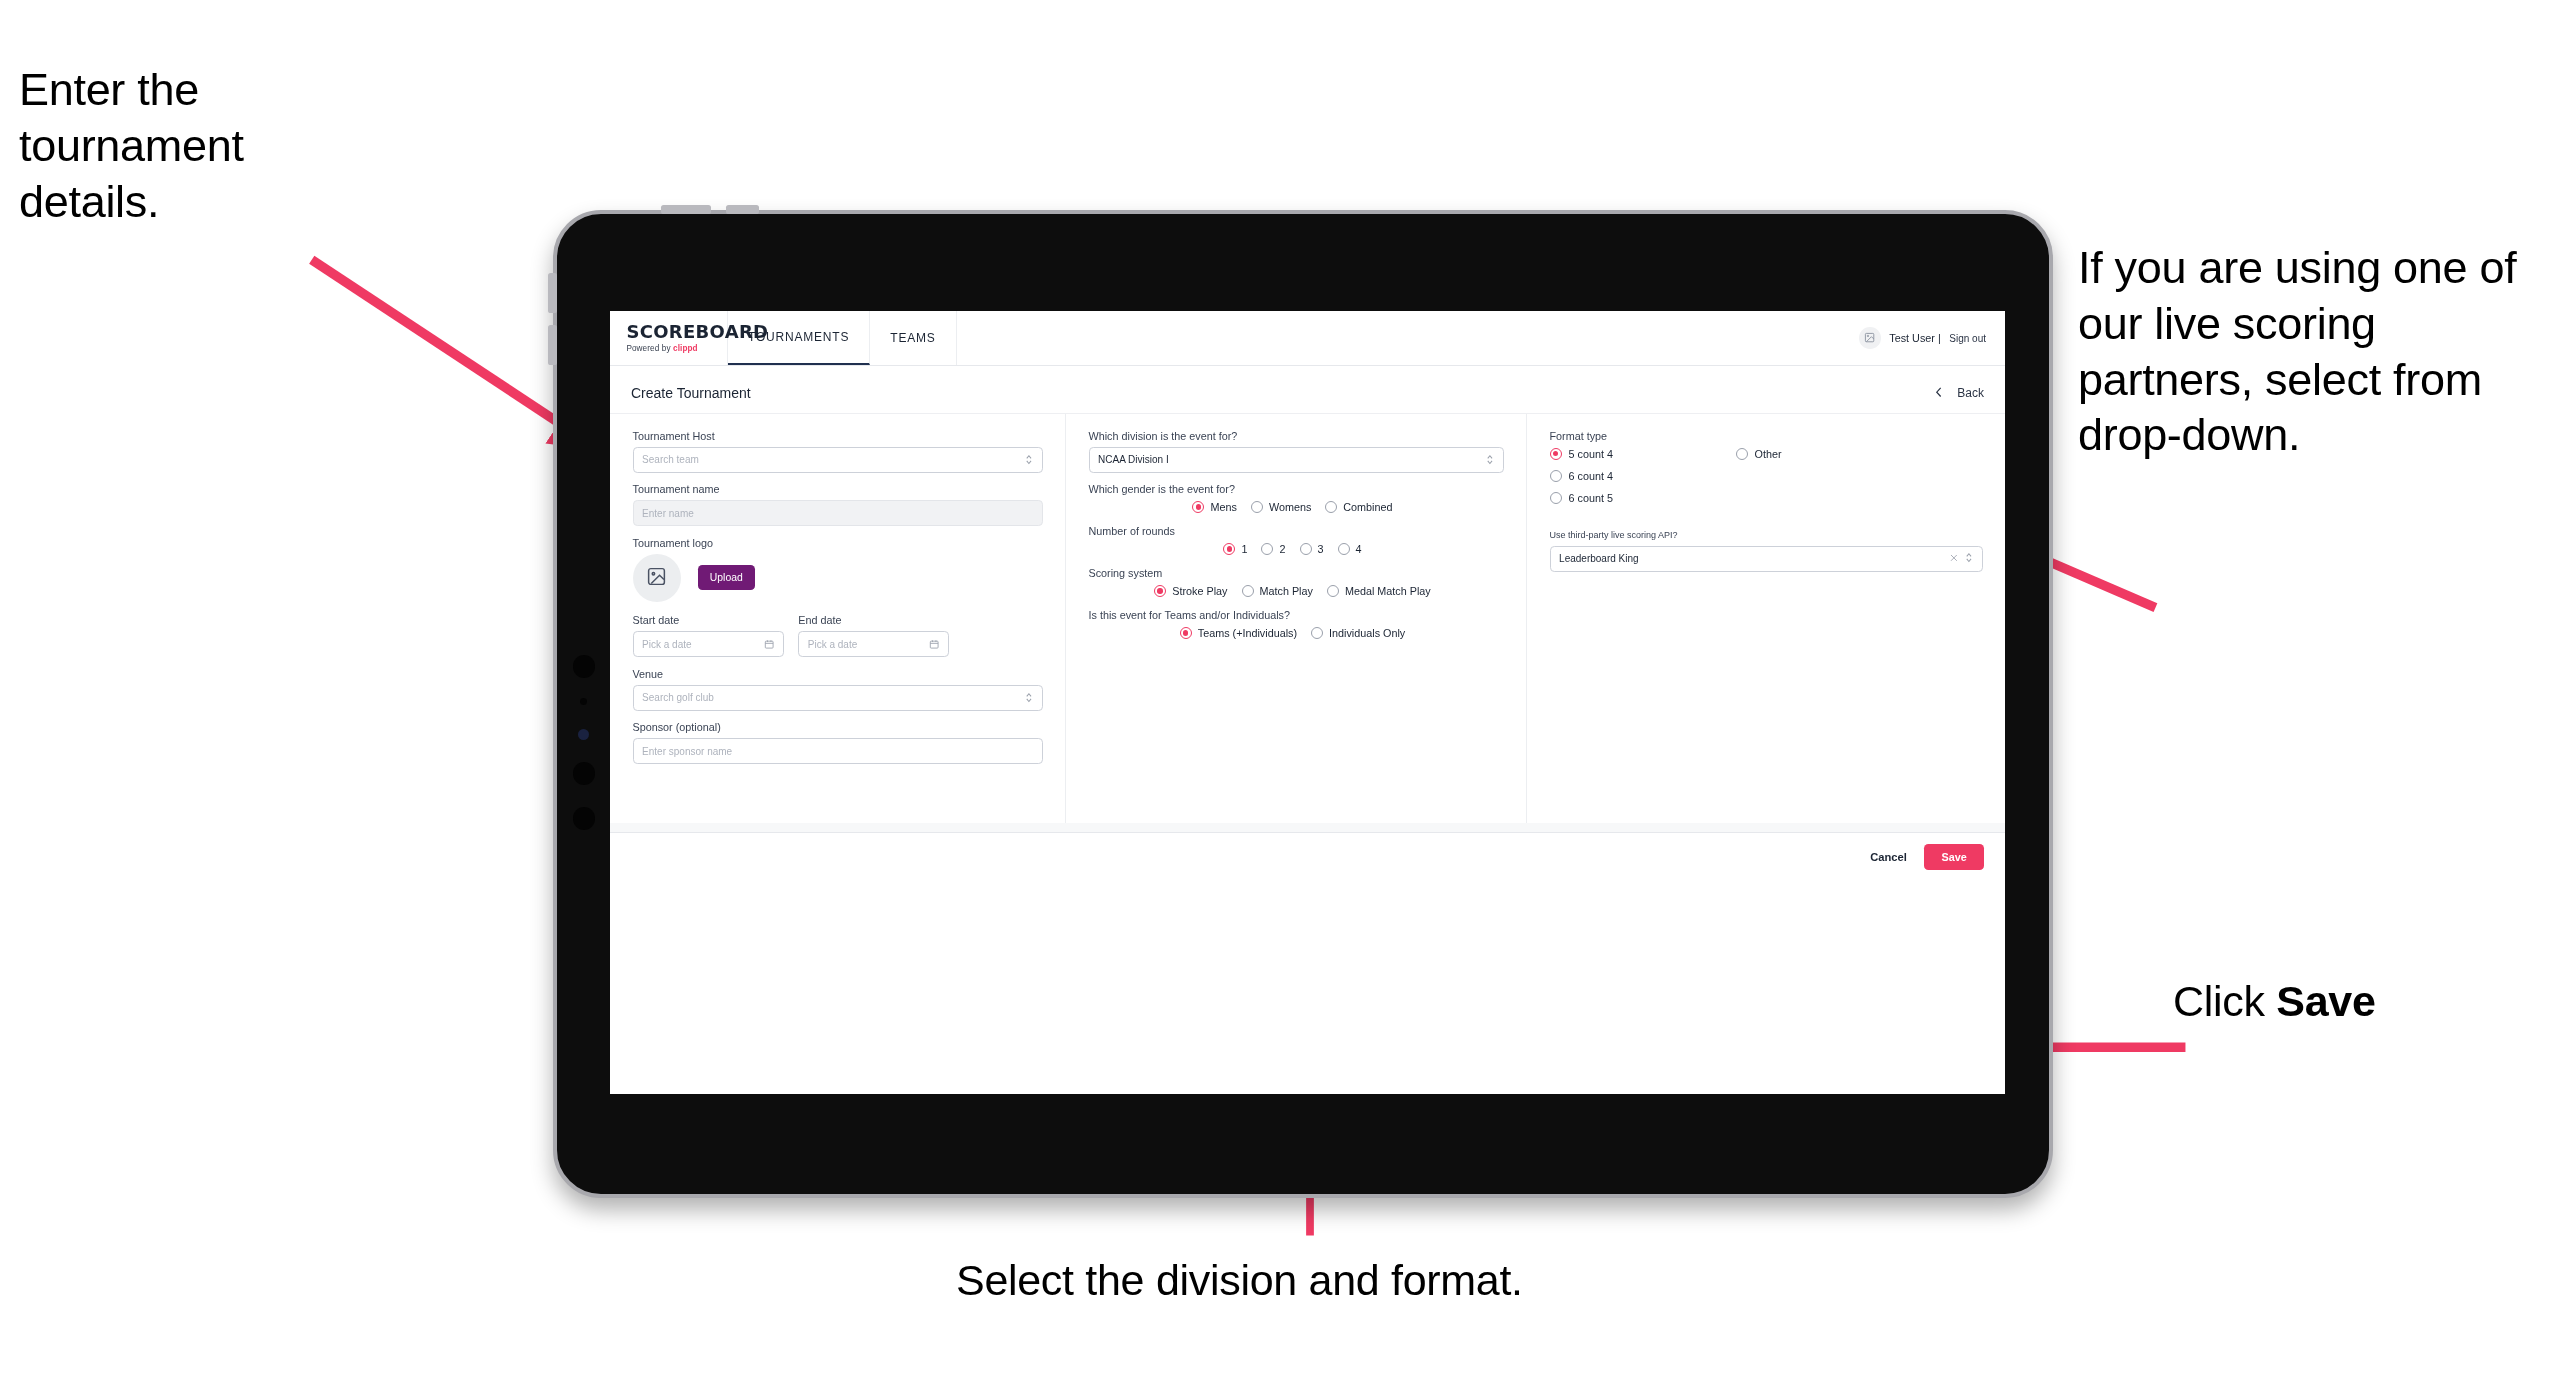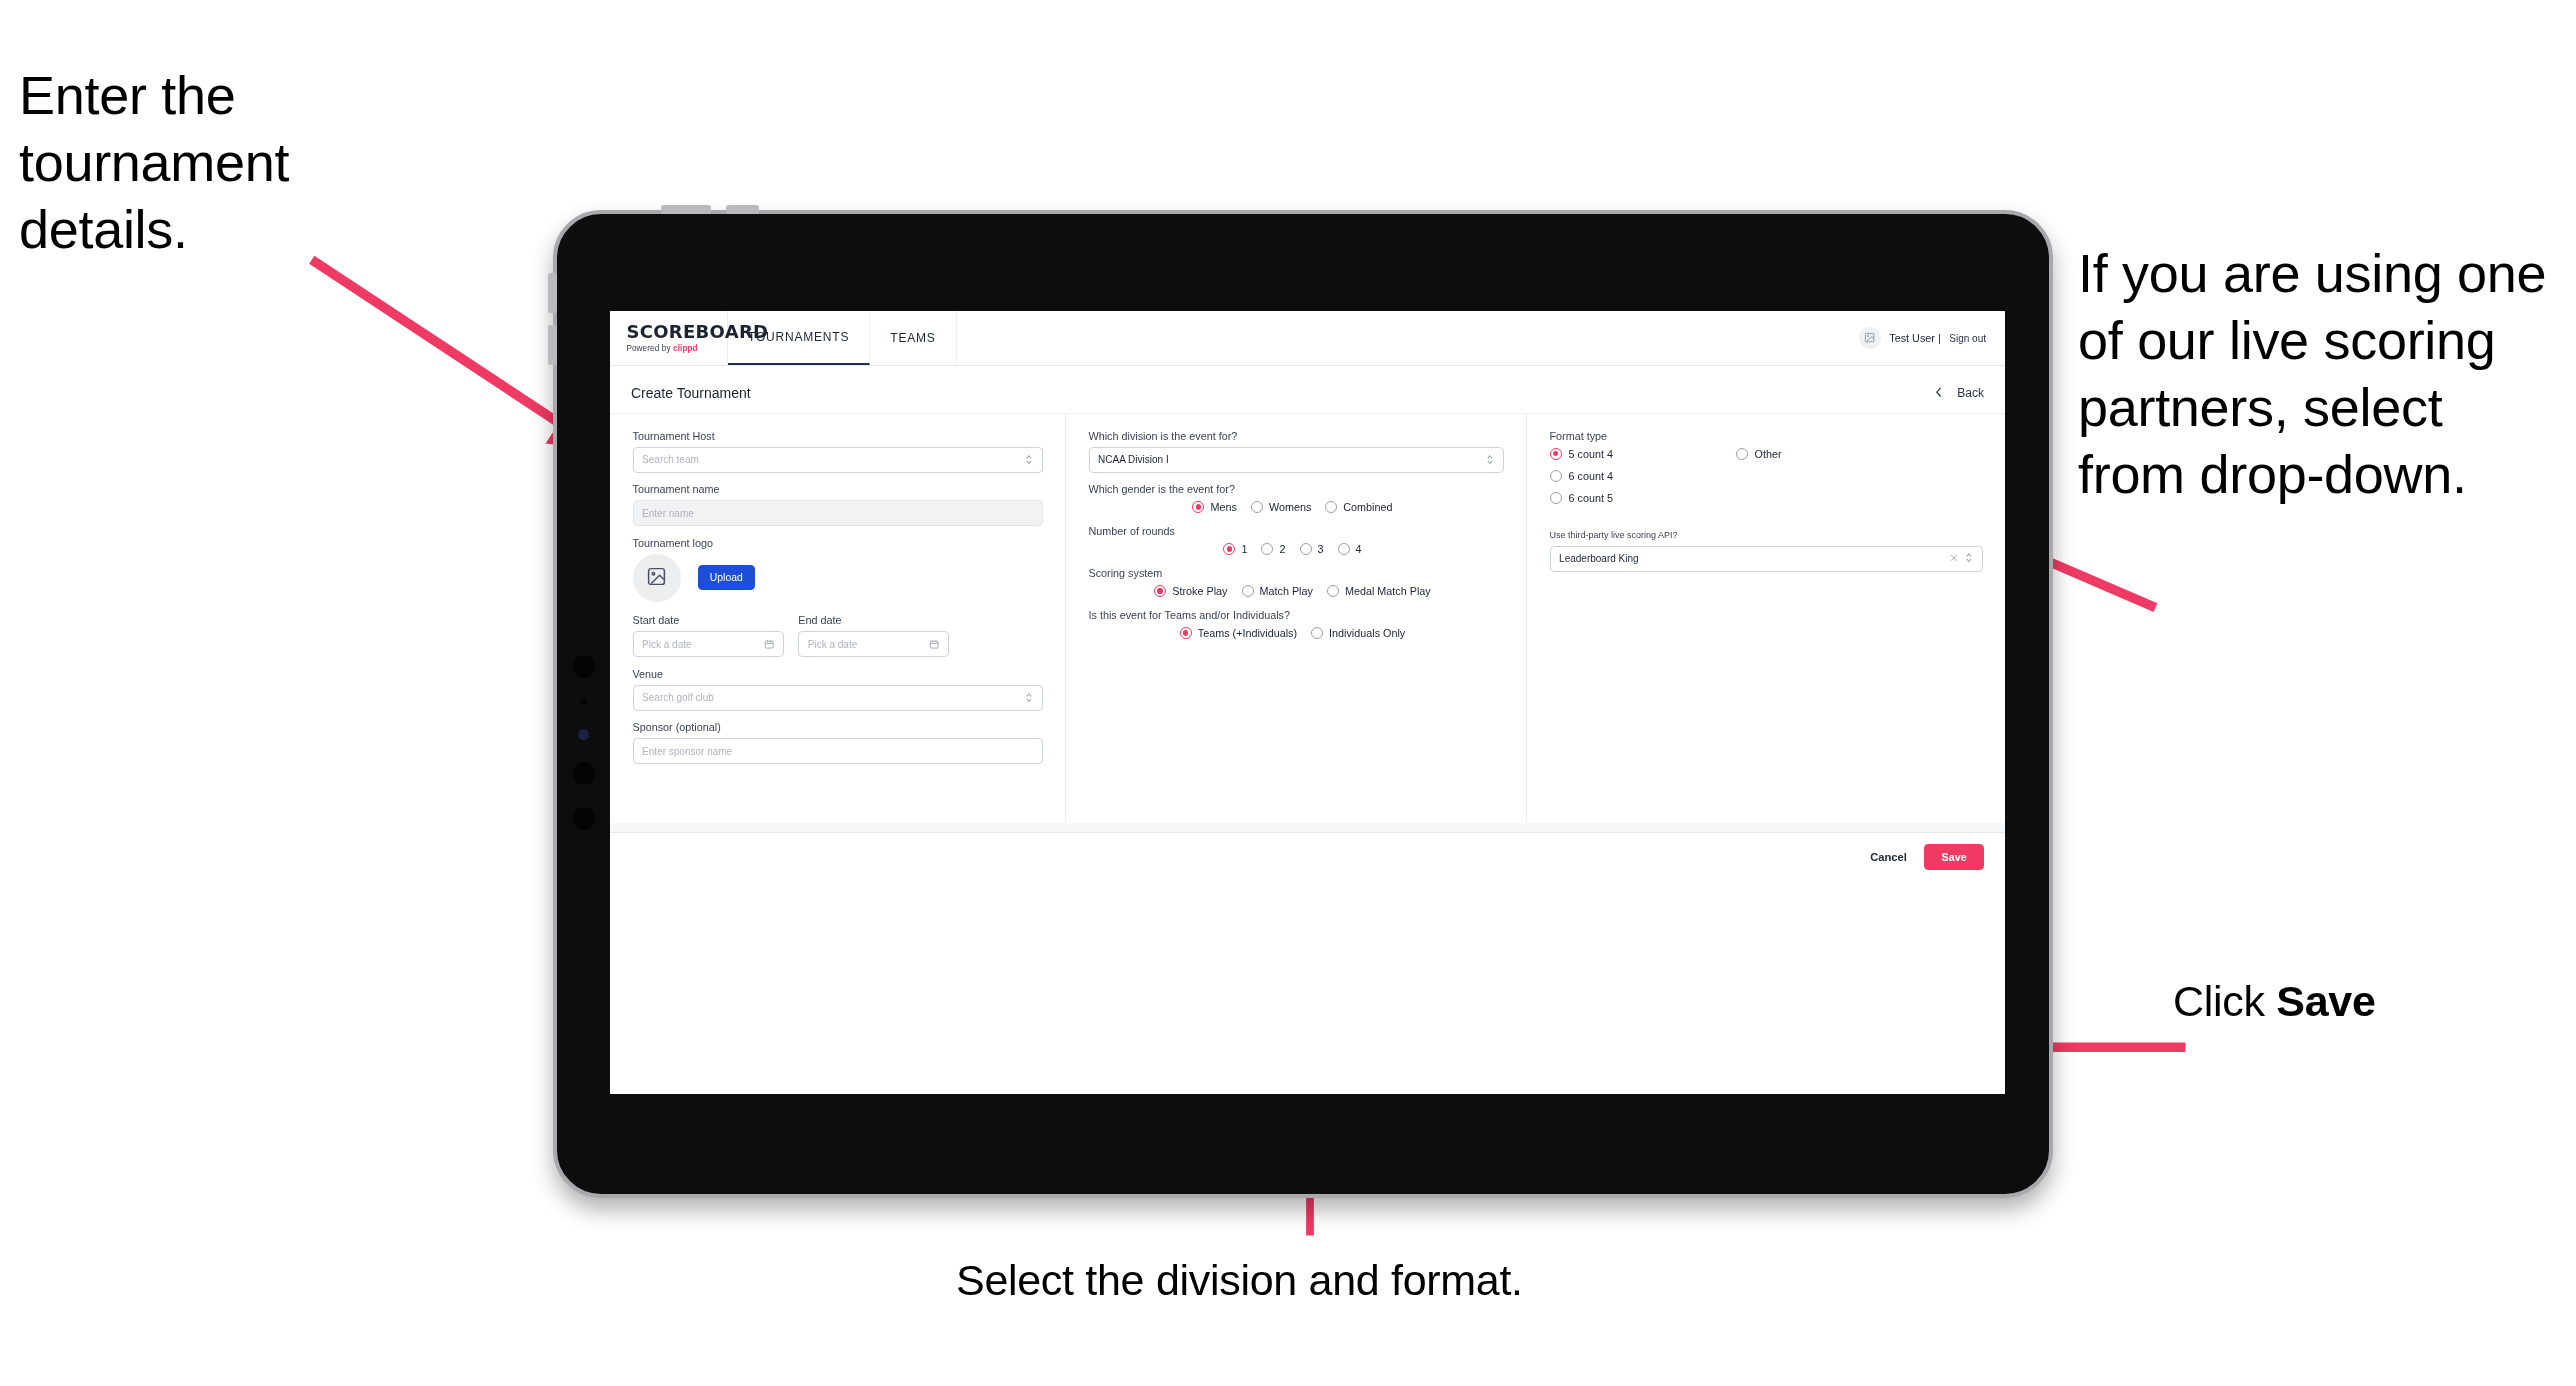--- a/index.html
+++ b/index.html
@@ -8,21 +8,21 @@
     background: #ffffff;
     font-family: "Liberation Sans", sans-serif;
     overflow: hidden;
   }
   #stage { position: relative; width: 2576px; height: 1386px; background: #fff; }
 
   
   .anno {
     position: absolute;
     color: #000;
-    font-size: 54px;
+    font-size: 45px;
     line-height: 1.24;
     font-weight: 400;
     letter-spacing: -0.3px;
   }
   #anno-left   { left: 19px;  top: 62px;  width: 372px; }
   #anno-right  { left: 2078px; top: 240px; width: 484px; }
   #anno-bottom { left: 956px; top: 1254px; width: 865px; font-size: 43px; }
   #anno-save   { left: 2173px; top: 975px; width: 363px; font-size: 43px; white-space: nowrap; }
   #anno-save b { font-weight: 700; }
 
@@ -155,21 +155,21 @@
   .inp.filled { background: #f1f2f4; border-color: #e3e5e9; }
 
   #logo-row { display: flex; align-items: center; gap: 17.3px; margin-bottom: 12px; }
   #logo-circle {
     width: 48px; height: 48px; border-radius: 50%;
     background: #eceef0;
     display: flex; align-items: center; justify-content: center;
     color: #4a5263;
   }
   #upload-btn {
-    background: #1d4ed8; color: #fff;
+    background: #701a75; color: #fff;
     font-size: 10.4px;
     border-radius: 4.3px;
     padding: 7px 12px;
     cursor: pointer;
   }
 
   #dates { display: flex; gap: 14.7px; margin-bottom: 10.4px; }
   #dates .fld { width: 151px; margin-bottom: 0; }
 
   

